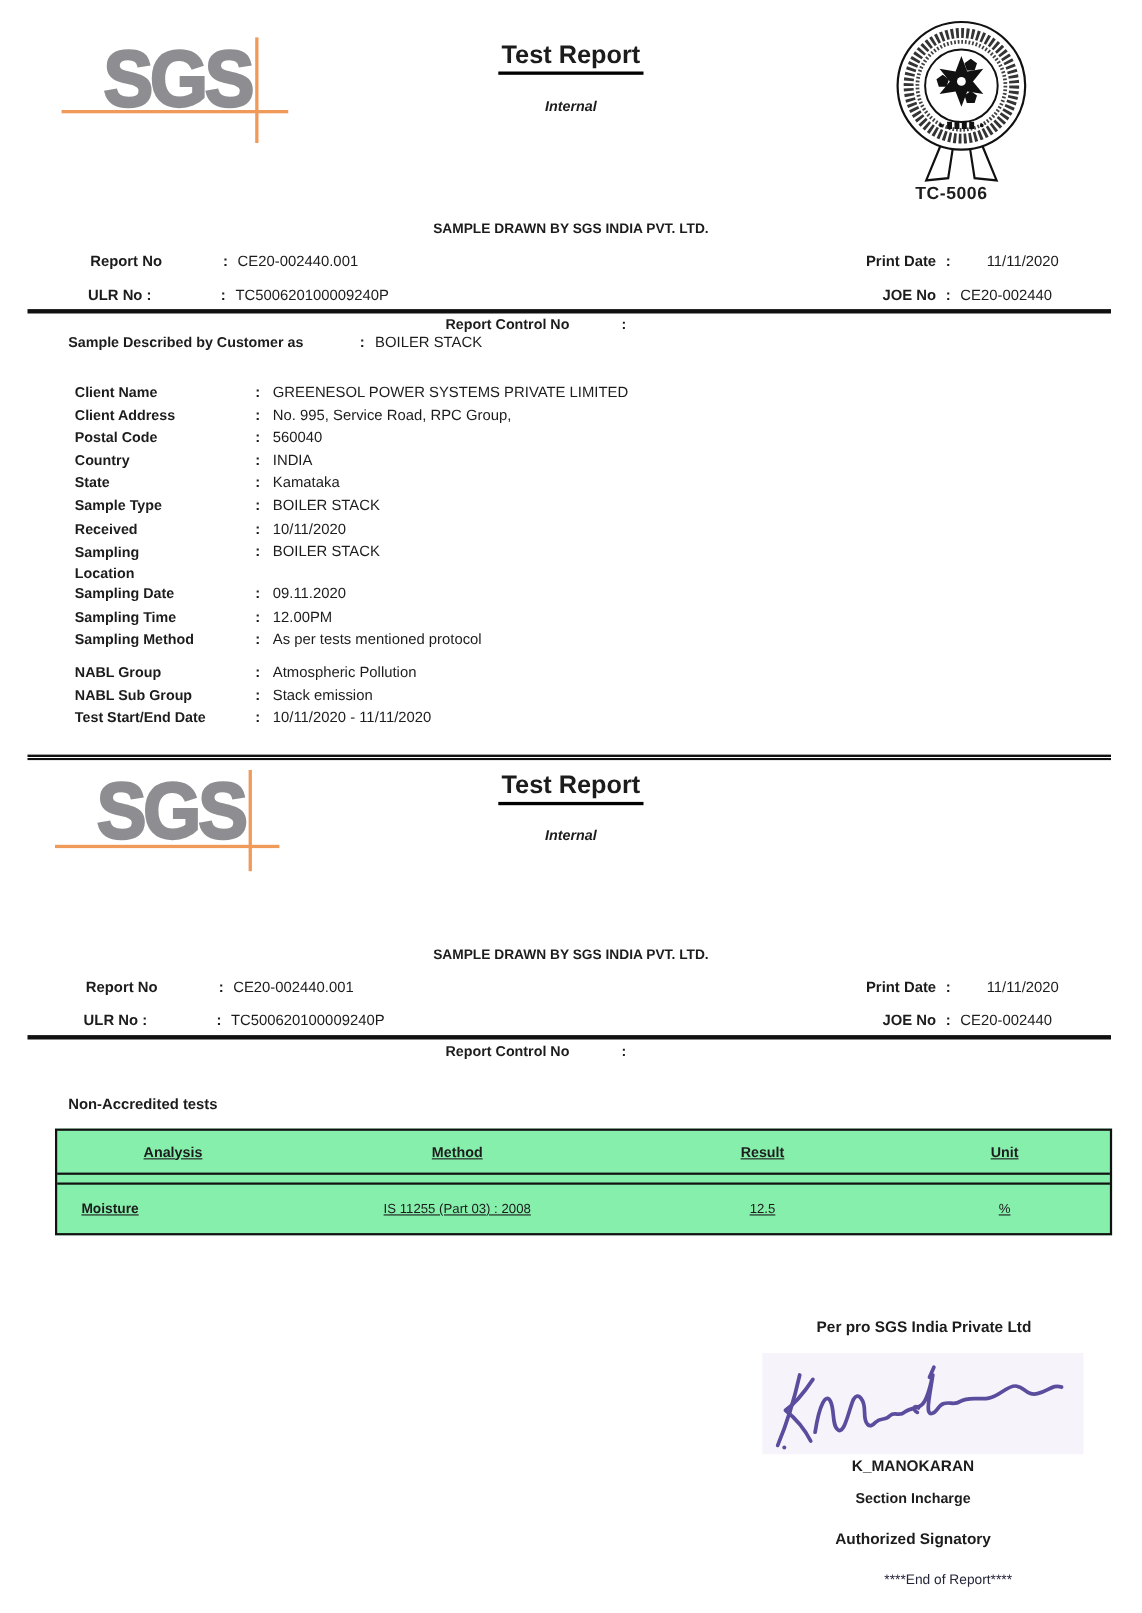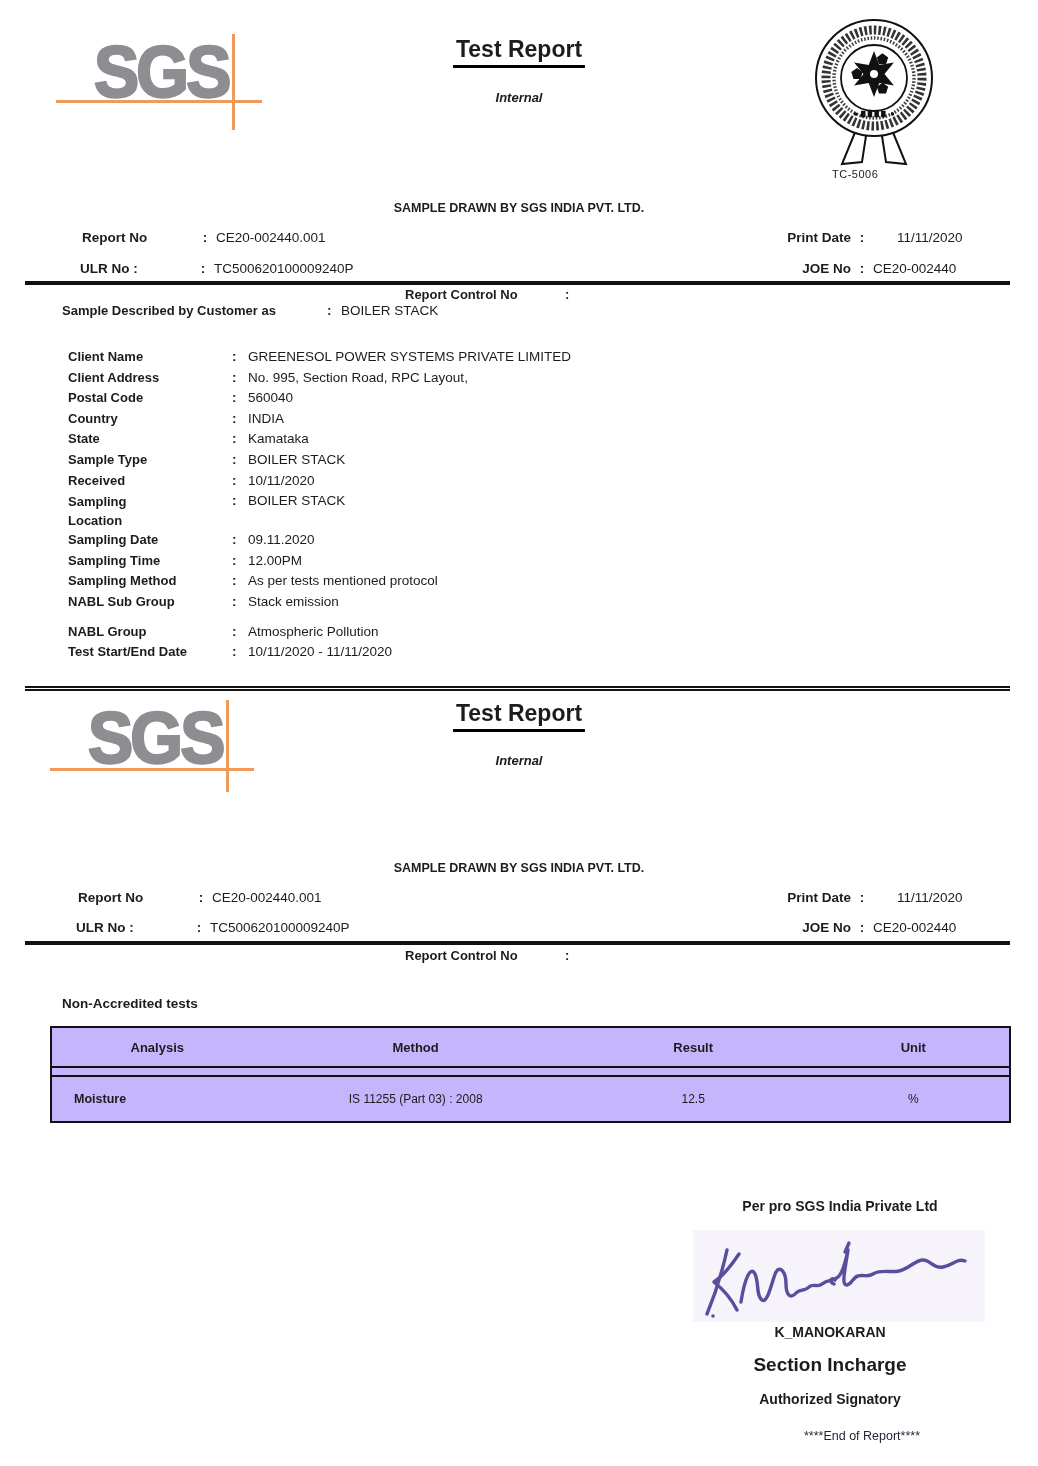--- a/index.html
+++ b/index.html
@@ -54,25 +54,25 @@
   .fields{position:absolute;left:68px;top:347px;width:650px;}
   .frow{display:flex;align-items:flex-start;min-height:20.6px;line-height:20.6px;font-size:13.5px;}
   .frow.mt{margin-top:9px;}
   .flabel{font-weight:bold;font-size:13px;width:164px;flex:none;}
   .flabel.narrow{width:74px;margin-right:90px;line-height:18.5px;padding-top:2px;}
   .fcolon{width:16px;flex:none;font-weight:bold;}
   .fcolon::before{content:":";}
 
   
   .seal{position:absolute;}
-  .seal-tc{position:absolute;font-size:11px;font-weight:normal;letter-spacing:.5px;}
+  .seal-tc{position:absolute;font-size:16px;font-weight:bold;letter-spacing:.5px;}
 
   
   .section-title{position:absolute;font-size:13.5px;font-weight:bold;}
-  .rtable{position:absolute;left:50px;top:1026px;width:957px;border:2px solid #111;background:#c4b5fd;}
+  .rtable{position:absolute;left:50px;top:1026px;width:957px;border:2px solid #111;background:#86efac;text-decoration:underline;}
   .thead,.trow{display:grid;grid-template-columns:22% 32% 26% 20%;}
   .thead{height:38px;align-items:center;border-bottom:2px solid #111;font-size:13px;font-weight:bold;text-align:center;}
   .tgap{height:7px;border-bottom:2px solid #111;}
   .tbody{padding:11px 0 15px;}
   .disc-line{font-size:13.5px;font-weight:bold;padding-left:14px;}
   .disc-val{margin-left:62px;}
   .trow{font-size:12px;text-align:center;margin-top:4px;}
   .trow .c1{text-align:left;padding-left:22px;font-weight:bold;font-size:12.5px;}
 
   
@@ -159,21 +159,21 @@
 
   <div class="fields">
     <div class="frow">
         <span class="flabel">Client Name</span>
         <span class="fcolon"></span>
         <span>GREENESOL POWER SYSTEMS PRIVATE LIMITED</span>
       </div>
     <div class="frow">
         <span class="flabel">Client Address</span>
         <span class="fcolon"></span>
-        <span>No. 995, Section Road, RPC Layout,</span>
+        <span>No. 995, Service Road, RPC Group,</span>
       </div>
     <div class="frow">
         <span class="flabel">Postal Code</span>
         <span class="fcolon"></span>
         <span>560040</span>
       </div>
     <div class="frow">
         <span class="flabel">Country</span>
         <span class="fcolon"></span>
         <span>INDIA</span>
@@ -205,30 +205,30 @@
       </div>
     <div class="frow">
         <span class="flabel">Sampling Time</span>
         <span class="fcolon"></span>
         <span>12.00PM</span>
       </div>
     <div class="frow">
         <span class="flabel">Sampling Method</span>
         <span class="fcolon"></span>
         <span>As per tests mentioned protocol</span>
-      </div>
-    <div class="frow">
-        <span class="flabel">NABL Sub Group</span>
-        <span class="fcolon"></span>
-        <span>Stack emission</span>
       </div>
     <div class="frow mt">
         <span class="flabel">NABL Group</span>
         <span class="fcolon"></span>
         <span>Atmospheric Pollution</span>
+      </div>
+    <div class="frow">
+        <span class="flabel">NABL Sub Group</span>
+        <span class="fcolon"></span>
+        <span>Stack emission</span>
       </div>
     <div class="frow">
         <span class="flabel">Test Start/End Date</span>
         <span class="fcolon"></span>
         <span>10/11/2020 - 11/11/2020</span>
       </div>
   </div>
 
   <div class="rule double" style="top:686px;height:5px;"></div>
 
@@ -302,17 +302,17 @@
       <path d="M 34,20 C 30,38 24,60 14,84"></path>
       <path d="M 46,24 C 38,36 30,46 21,52 C 31,60 39,70 44,80"></path>
       <path d="M 48,72 C 52,46 58,36 62,44 C 66,52 63,66 69,70 C 75,74 79,50 83,42 C 87,35 93,42 93,54 C 93,64 97,70 103,63 C 108,58 112,62 116,57 C 120,53 125,58 129,54 C 135,49 141,51 145,47 C 149,44 152,34 155,20 C 152,40 148,56 154,55 C 159,54 160,47 165,46 C 171,44 174,48 180,44 C 188,39 198,43 206,41 C 216,39 222,30 230,30 C 238,30 240,39 250,37 C 260,35 264,28 272,31"></path>
       <path d="M 152,22 L 156,13"></path>
       <path d="M 142,50 C 138,46 136,52 141,54"></path>
       <circle cx="20" cy="86" r="1.8" fill="#5A4D9E" stroke="none"></circle>
     </svg>
   </div>
 
   <div class="sig-line" style="left:700px;top:1324px;width:260px;font-size:14px;">K_MANOKARAN</div>
-  <div class="sig-line" style="left:700px;top:1354px;width:260px;font-size:19px;">Section Incharge</div>
+  <div class="sig-line" style="left:700px;top:1354px;width:260px;font-size:13px;">Section Incharge</div>
   <div class="sig-line" style="left:700px;top:1391px;width:260px;font-size:14px;">Authorized Signatory</div>
   <div class="end-report" style="left:737px;top:1429px;width:250px;">****End of Report****</div>
 
 </div>
 
 </body></html>

